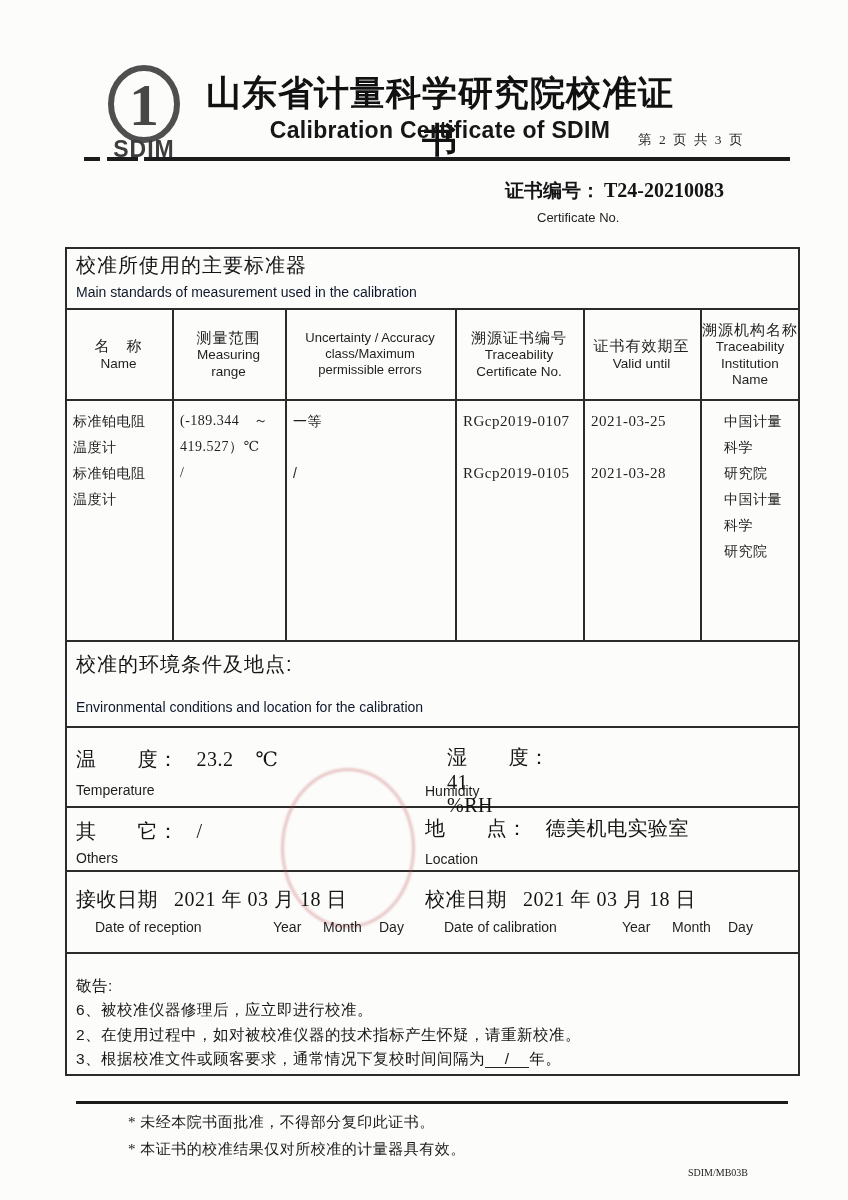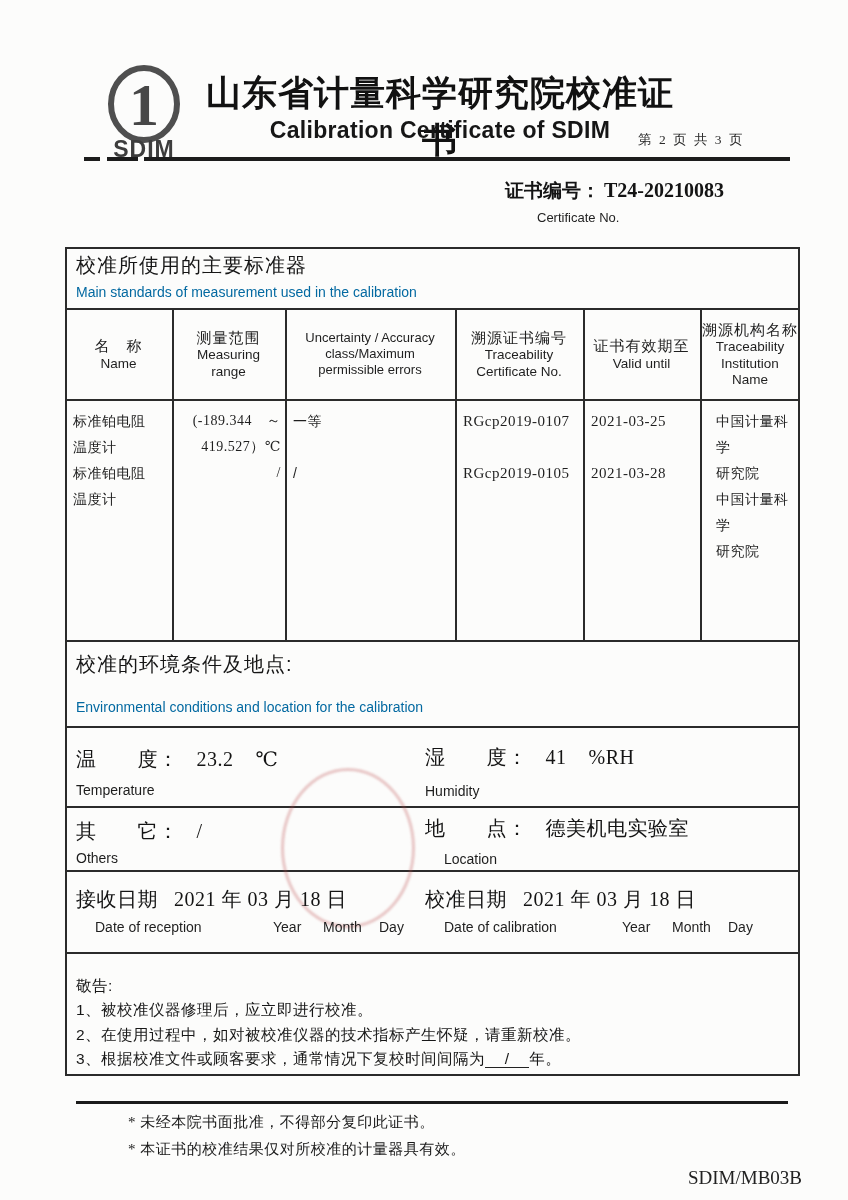--- a/index.html
+++ b/index.html
@@ -28,21 +28,21 @@
   #cert-line{left:505px; top:178px; font-size:19px; font-weight:600; color:#141414;}
   #cert-line .num{font-family:var(--serif); font-weight:600; font-size:20px; margin-left:4px;}
   #cert-sub{left:537px; top:210px; font-size:13px; color:#222;}
   
   .hline{left:65px; width:735px; height:2px; background:var(--line);}
   .vline{width:2px; top:308px; height:333px; background:var(--line);}
   #outer-box{left:65px; top:247px; width:735px; height:829px;
     border:2px solid var(--line); box-sizing:border-box;}
   
   .cap-cn{font-size:20px; font-weight:500; color:#161616; letter-spacing:1px;}
-  .cap-en{font-size:14px; color:#0369a1;}
+  .cap-en{font-size:14px; color:#0f172a;}
   
   .hcell{top:310px; height:88px; display:flex; flex-direction:column;
     justify-content:center; align-items:center; text-align:center;
     white-space:pre-line; box-sizing:border-box;}
   .hcell .cn{font-size:15px; line-height:1.3; letter-spacing:1px;}
   .hcell .en{font-size:13.5px; line-height:1.22; letter-spacing:0;}
   
   .dcell{top:406px; height:233px; font-size:14px; line-height:26px;
     white-space:pre-line; box-sizing:border-box; padding:2px 4px 0 8px;
     letter-spacing:.5px;}
@@ -56,21 +56,21 @@
   .date-sub{width:340px; height:18px;margin-left:19px;}
   .date-sub span{position:absolute; top:0; font-size:14px;}
   
   .notice{font-size:15.5px; letter-spacing:.5px; color:#181818;}
   #notice-slash{display:inline-block; min-width:44px; text-align:center;
     border-bottom:1.5px solid #222; line-height:1.05;}
   
   #foot-rule{left:76px; top:1101px; width:712px; height:3px; background:#1b1b1b;}
   .footnote{font-family:var(--serif); font-size:15px; color:#1a1a1a; letter-spacing:.5px;}
   #form-no{left:688px; top:1167px; width:92px; text-align:left;
-    font-family:var(--serif); font-size:19px; color:#222;}
+    font-family:var(--serif); font-size:10px; color:#222;}
   
   #stamp{left:281px; top:768px; width:128px; height:154px; border-radius:50%;
     border:3px solid rgba(190,80,80,.32); filter:blur(1.2px);}
 </style>
 </head>
 <body>
 
 <div id="page">
 
   <div class="abs" style="left:98px; top:62px; width:92px; height:100px;">
@@ -135,67 +135,67 @@
     <span class="cn">溯源机构名称</span>
     <span class="en">Traceability
 Institution
 Name</span>
   </div>
 
   <div class="abs dcell" style="left:65px;  width:107px;">标准铂电阻
 温度计
 标准铂电阻
 温度计</div>
-  <div class="abs dcell serif" style="left:172px; width:113px;text-align:right;">(-189.344　～
+  <div class="abs dcell serif" style="left:172px; width:113px;">(-189.344　～
 419.527）℃
 /</div>
   <div class="abs dcell" style="left:285px; width:170px;">一等
 
 /</div>
   <div class="abs dcell serif" style="left:455px; width:128px; font-size:15px;">RGcp2019-0107
 
 RGcp2019-0105</div>
   <div class="abs dcell serif" style="left:583px; width:117px; font-size:15px;">2021-03-25
 
 2021-03-28</div>
-  <div class="abs dcell" style="left:700px; width:100px; padding-left:16px;">中国计量科学
+  <div class="abs dcell" style="left:700px; width:100px; padding-left:24px;">中国计量科学
 研究院
 中国计量科学
 研究院</div>
 
   <div class="abs" id="stamp"></div>
 
   <div class="abs cap-cn" style="left:76px; top:651px;">校准的环境条件及地点:</div>
   <div class="abs cap-en" style="left:76px; top:699px;">Environmental conditions and location for the calibration</div>
 
   <div class="abs rowline" style="left:76px; top:746px;">
     <span>温　　度：</span>
     <span class="val">23.2</span>
     <span class="unit">℃</span>
   </div>
   <div class="abs sub" style="left:76px; top:782px;">Temperature</div>
 
-  <div class="abs rowline" style="left:425px; top:744px;">
+  <div class="abs rowline" style="left:425px; top:744px;flex-direction:column;">
     <span>湿　　度：</span>
     <span class="val">41</span>
     <span class="unit">%RH</span>
   </div>
   <div class="abs sub" style="left:425px; top:783px;">Humidity</div>
 
   <div class="abs rowline" style="left:76px; top:818px;">
     <span>其　　它：</span>
     <span class="val">/</span>
   </div>
   <div class="abs sub" style="left:76px; top:850px;">Others</div>
 
   <div class="abs rowline" style="left:425px; top:815px;gap:12px;">
     <span>地　　点：</span>
     <span style="margin-left:6px; font-weight:500;">德美机电实验室</span>
   </div>
-  <div class="abs sub" style="left:444px; top:851px;">Location</div>
+  <div class="abs sub" style="left:425px; top:851px;">Location</div>
 
   <div class="abs rowline" style="left:76px; top:886px;">
     <span>接收日期</span>
     <span class="val" style="margin-left:16px; font-size:20px;">2021 年 03 月 18 日</span>
   </div>
   <div class="abs date-sub" style="left:76px; top:919px;">
     <span style="left:0;">Date of reception</span>
     <span style="left:178px;">Year</span>
     <span style="left:228px;">Month</span>
     <span style="left:284px;">Day</span>
@@ -206,21 +206,21 @@
     <span class="val" style="margin-left:16px; font-size:20px;">2021 年 03 月 18 日</span>
   </div>
   <div class="abs date-sub" style="left:425px; top:919px;">
     <span style="left:0;">Date of calibration</span>
     <span style="left:178px;">Year</span>
     <span style="left:228px;">Month</span>
     <span style="left:284px;">Day</span>
   </div>
 
   <div class="abs notice" style="left:76px; top:976px;">敬告:</div>
-  <div class="abs notice" style="left:76px; top:1000px;">1、被校准仪器修理后，应立即进行校准。</div>
+  <div class="abs notice" style="left:76px; top:1000px;">6、被校准仪器修理后，应立即进行校准。</div>
   <div class="abs notice" style="left:76px; top:1025px;">2、在使用过程中，如对被校准仪器的技术指标产生怀疑，请重新校准。</div>
   <div class="abs notice" style="left:76px; top:1049px;">
     <span>3、根据校准文件或顾客要求，通常情况下复校时间间隔为</span><span id="notice-slash">/</span><span>年。</span>
   </div>
 
   <div class="abs" id="foot-rule"></div>
   <div class="abs footnote" style="left:128px; top:1113px;">* 未经本院书面批准，不得部分复印此证书。</div>
   <div class="abs footnote" style="left:128px; top:1140px;">* 本证书的校准结果仅对所校准的计量器具有效。</div>
   <div class="abs" id="form-no">SDIM/MB03B</div>
 

